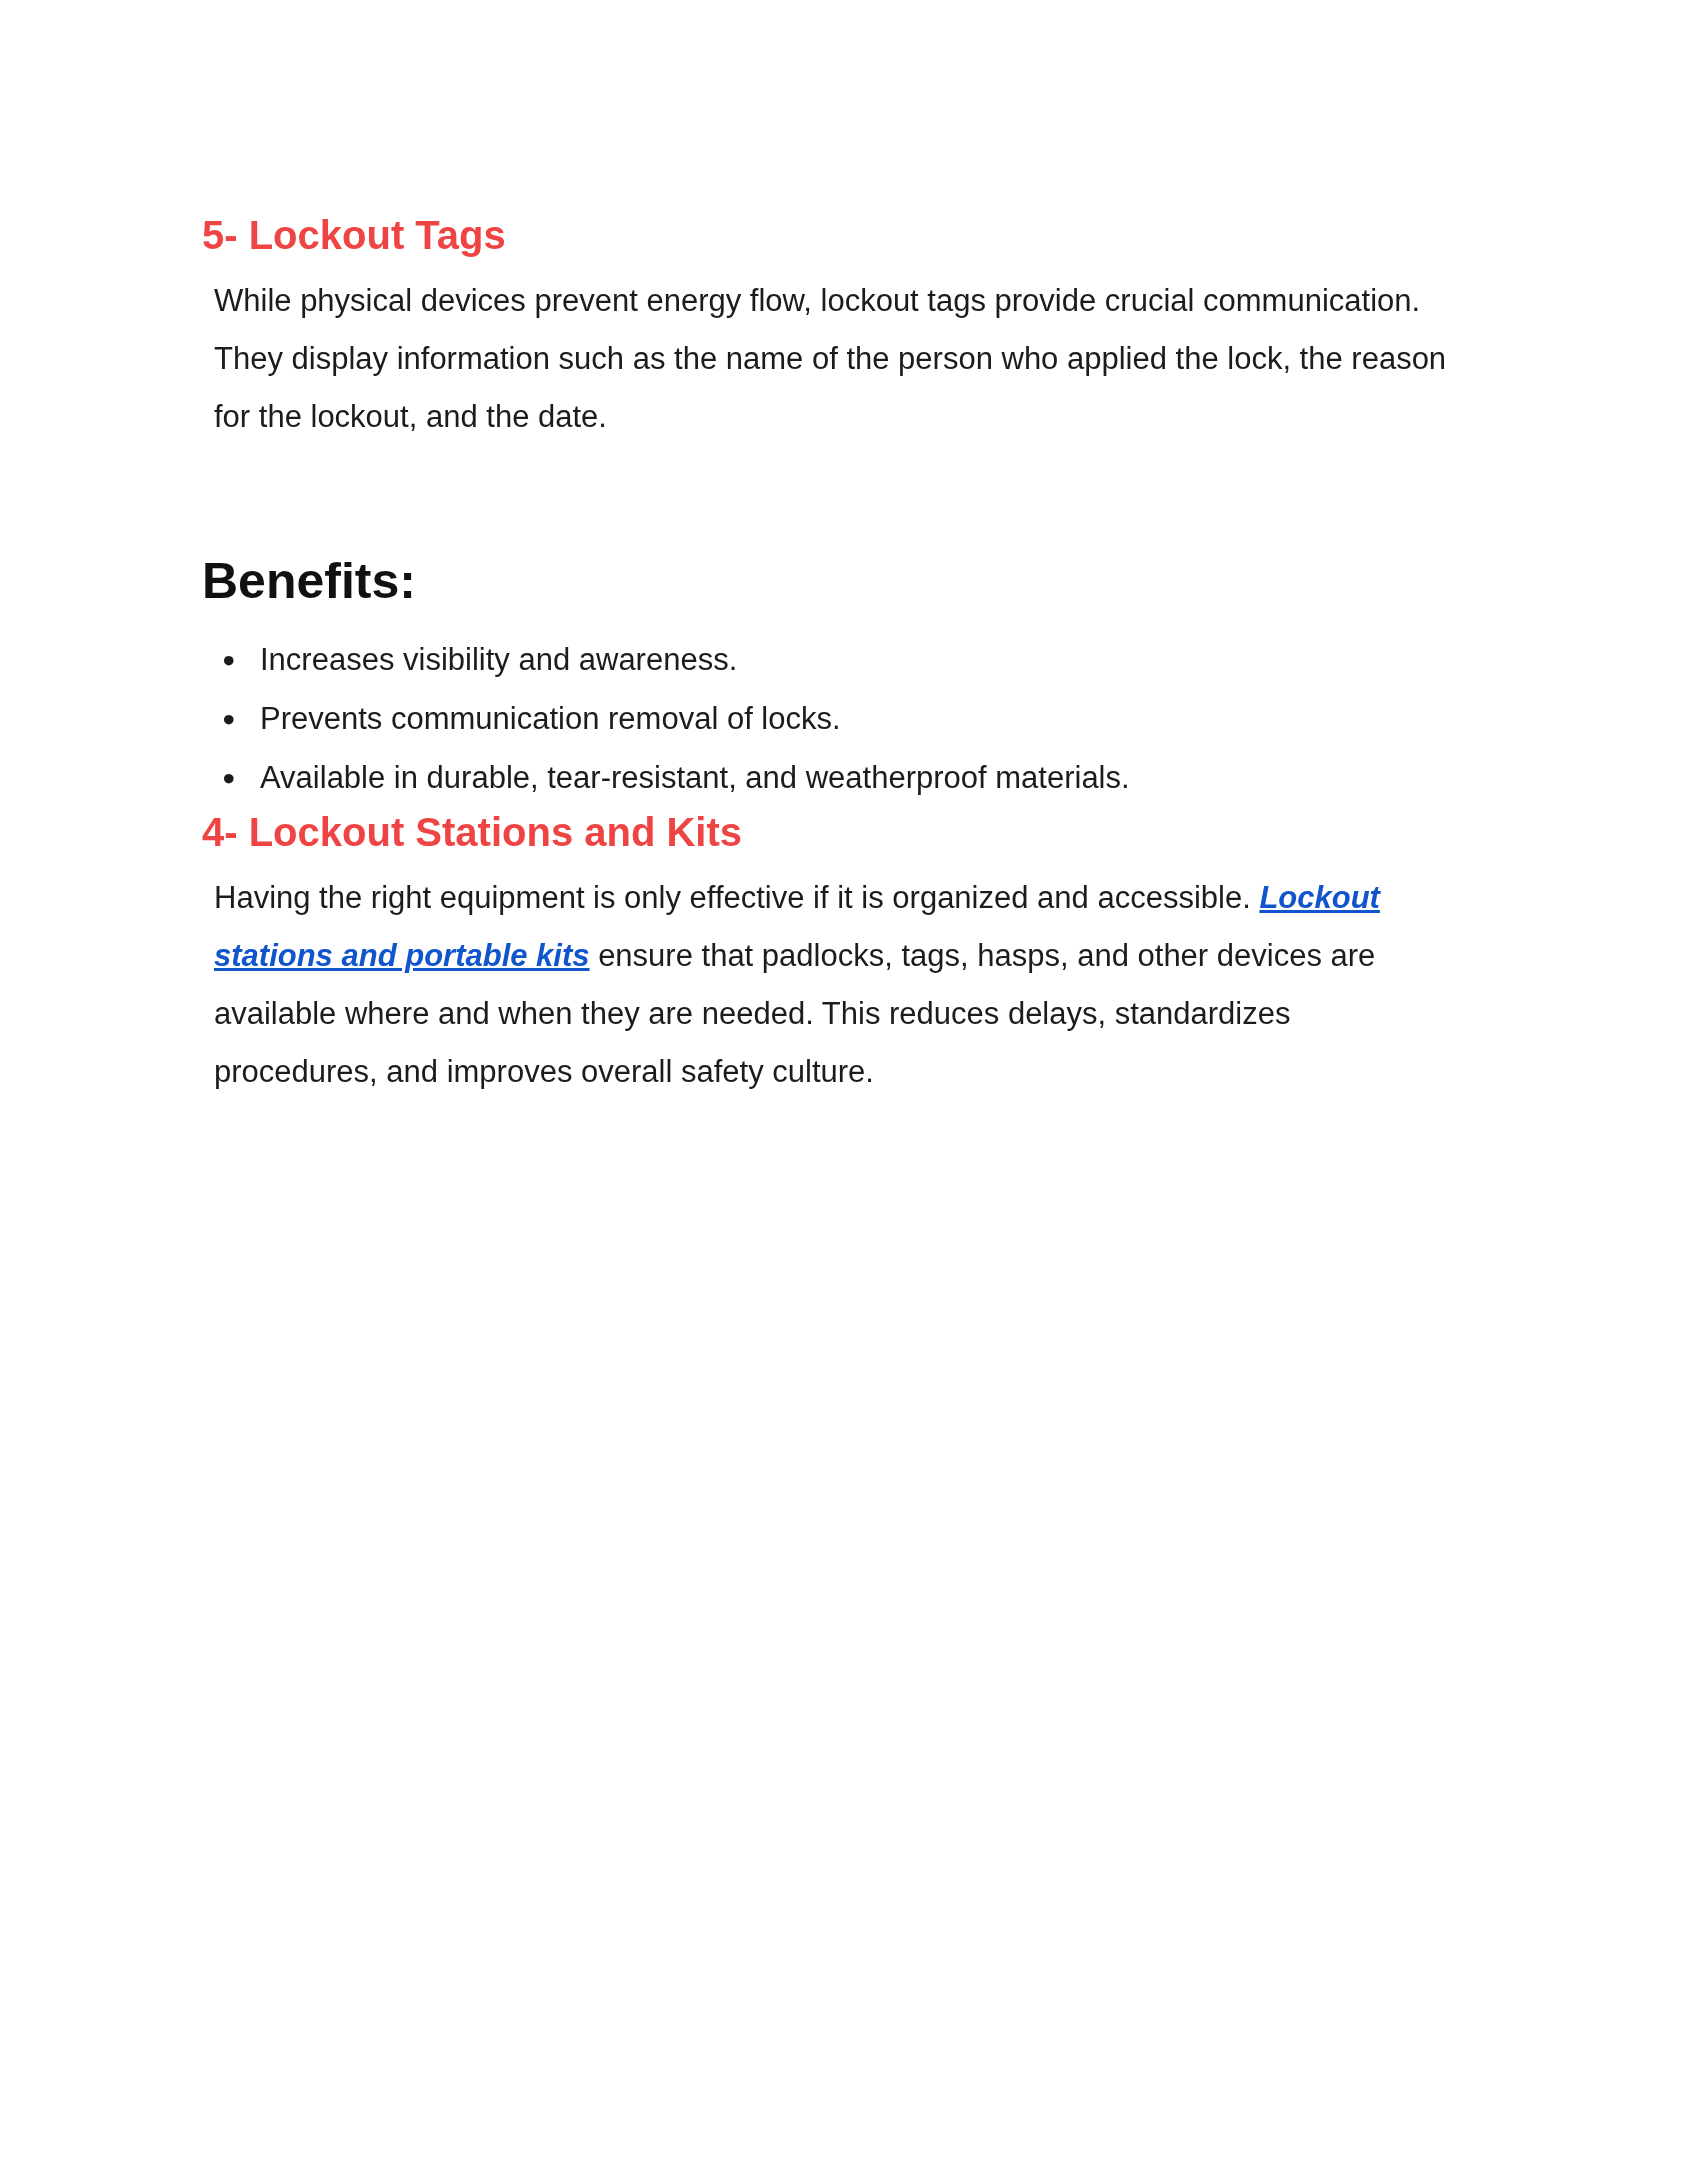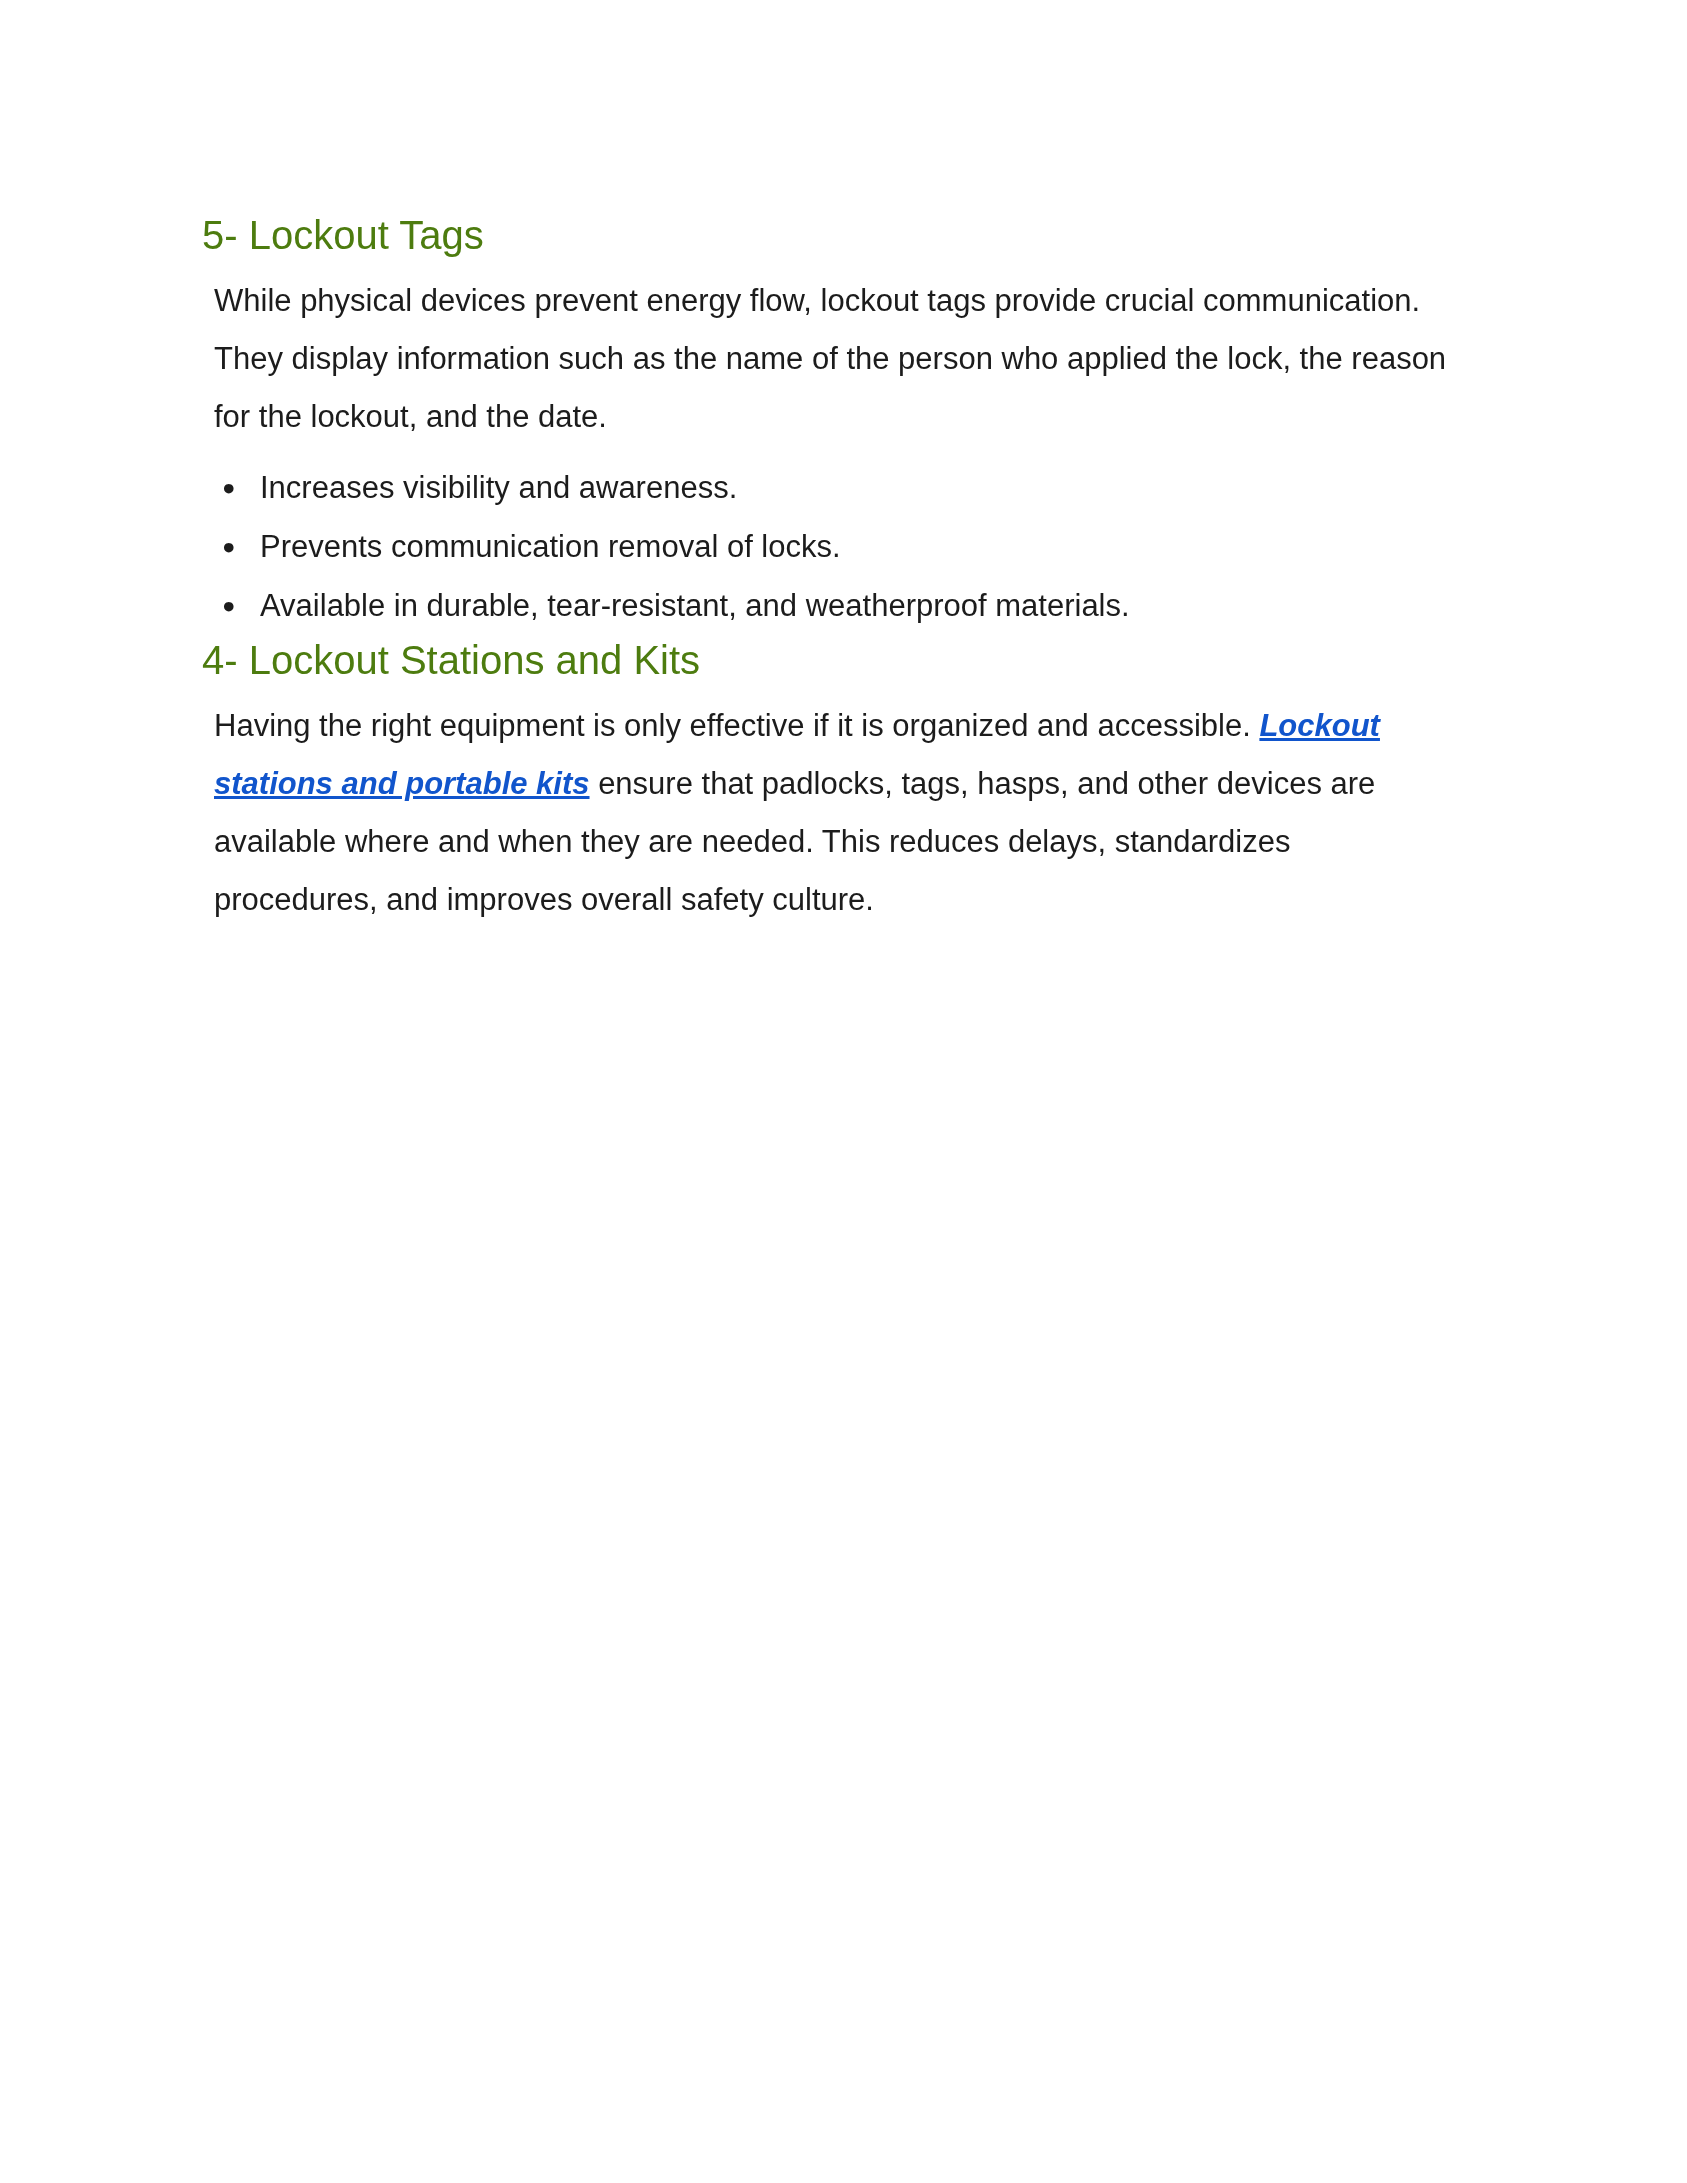--- a/index.html
+++ b/index.html
@@ -18,22 +18,22 @@
     color: #1a1a1a;
     overflow: hidden;
   }
   .content {
     max-width: 1269px;
   }
   h2.section-heading {
     margin: 0 0 9.2px 0;
     font-size: 40px;
     line-height: 1.25;
-    font-weight: 400;
-    color: #4d7c0f;
+    font-weight: 700;
+    color: #ef4444;
   }
   h1.big-heading {
     margin: 105px 0 18.5px 0;
     font-size: 50px;
     line-height: 1.2;
     font-weight: 700;
     color: #111111;
   }
   p.body-text {
     margin: 12px;
@@ -75,20 +75,21 @@
 </head>
 <body>
 
 <div class="page">
   <div class="content">
 
     <h2 class="section-heading">5- Lockout Tags</h2>
 
     <p class="body-text">While physical devices prevent energy flow, lockout tags provide crucial communication. They display information such as the name of the person who applied the lock, the reason for the lockout, and the date.</p>
 
+    <h1 class="big-heading">Benefits:</h1>
 
     <ul class="bullets">
       <li>
         <span class="bullet">●</span>
         <span>Increases visibility and awareness.</span>
       </li>
       <li>
         <span class="bullet">●</span>
         <span>Prevents communication removal of locks.</span>
       </li>

